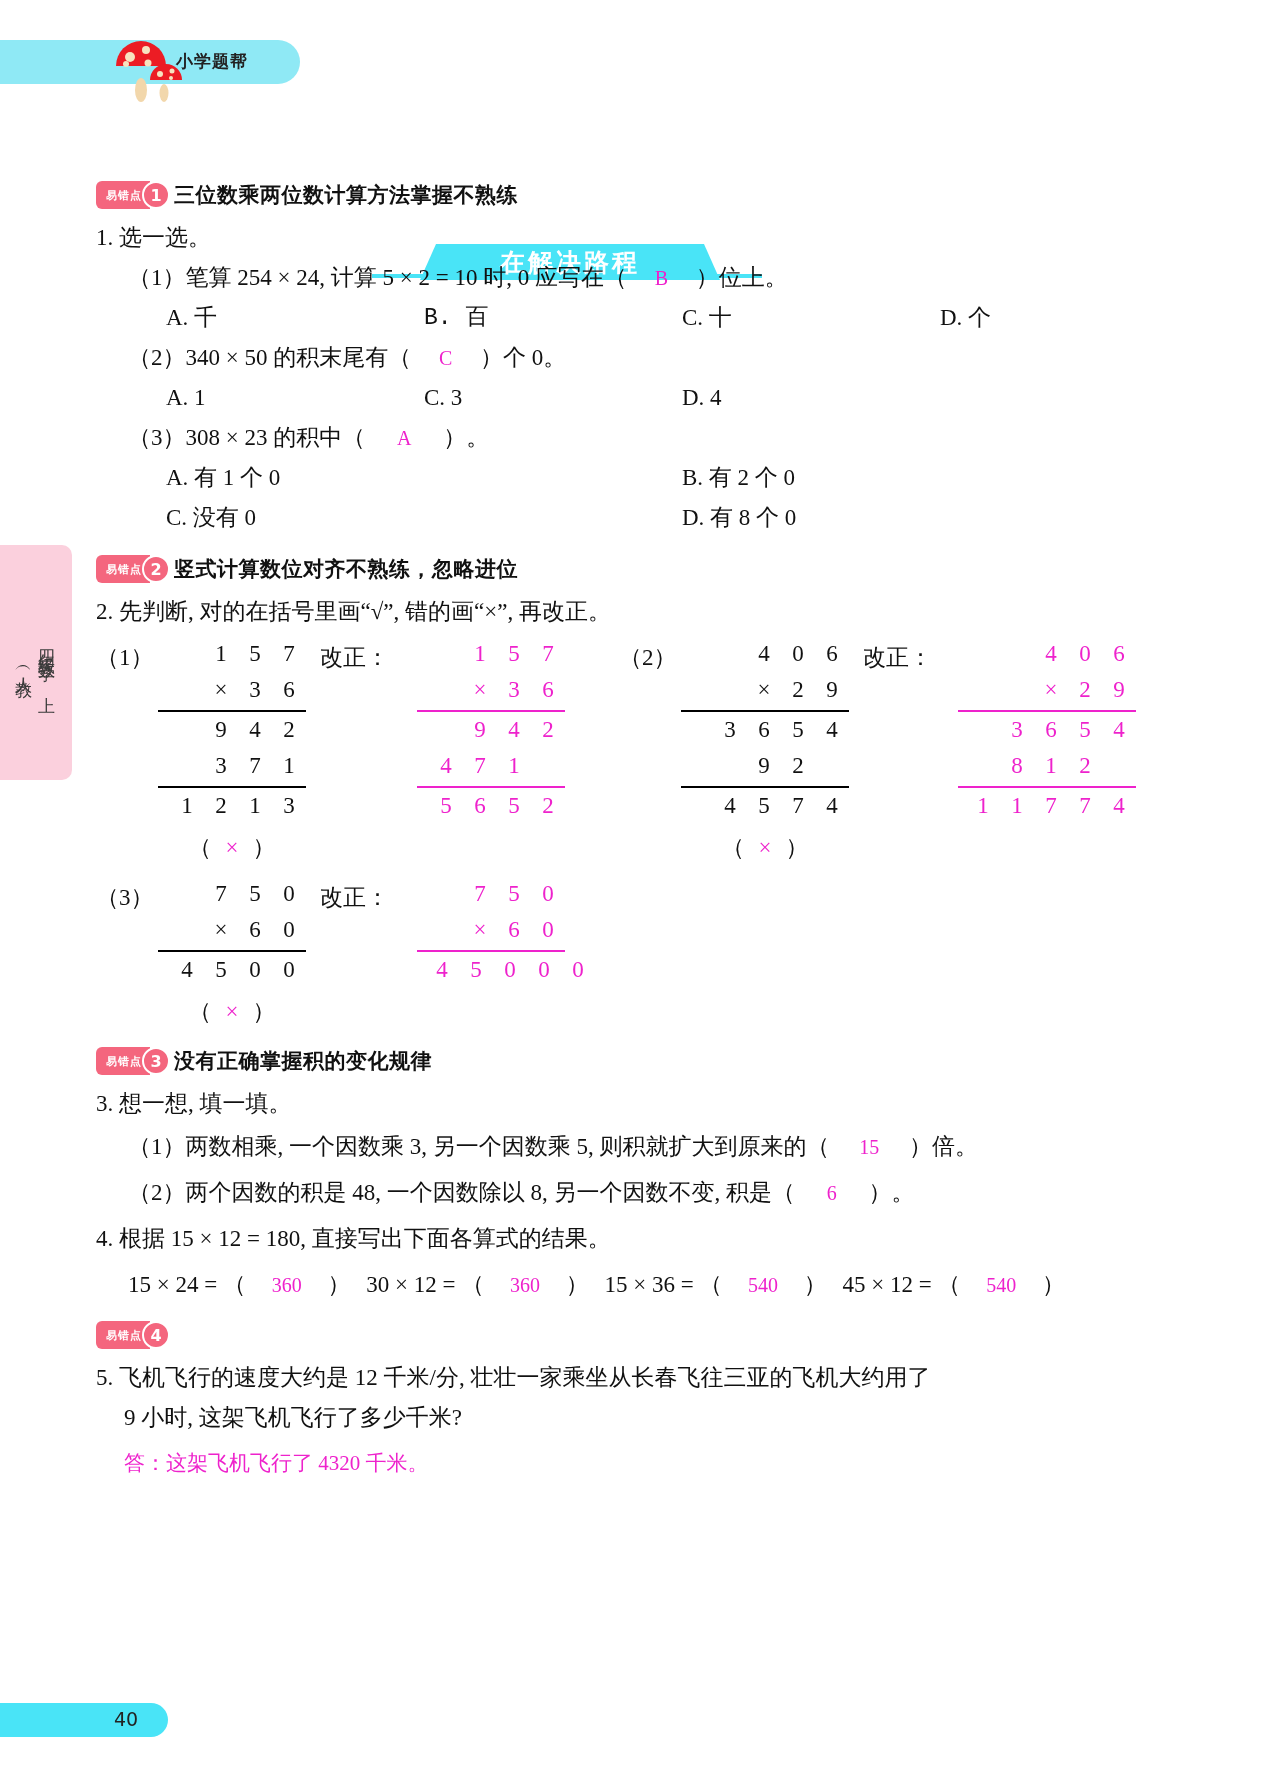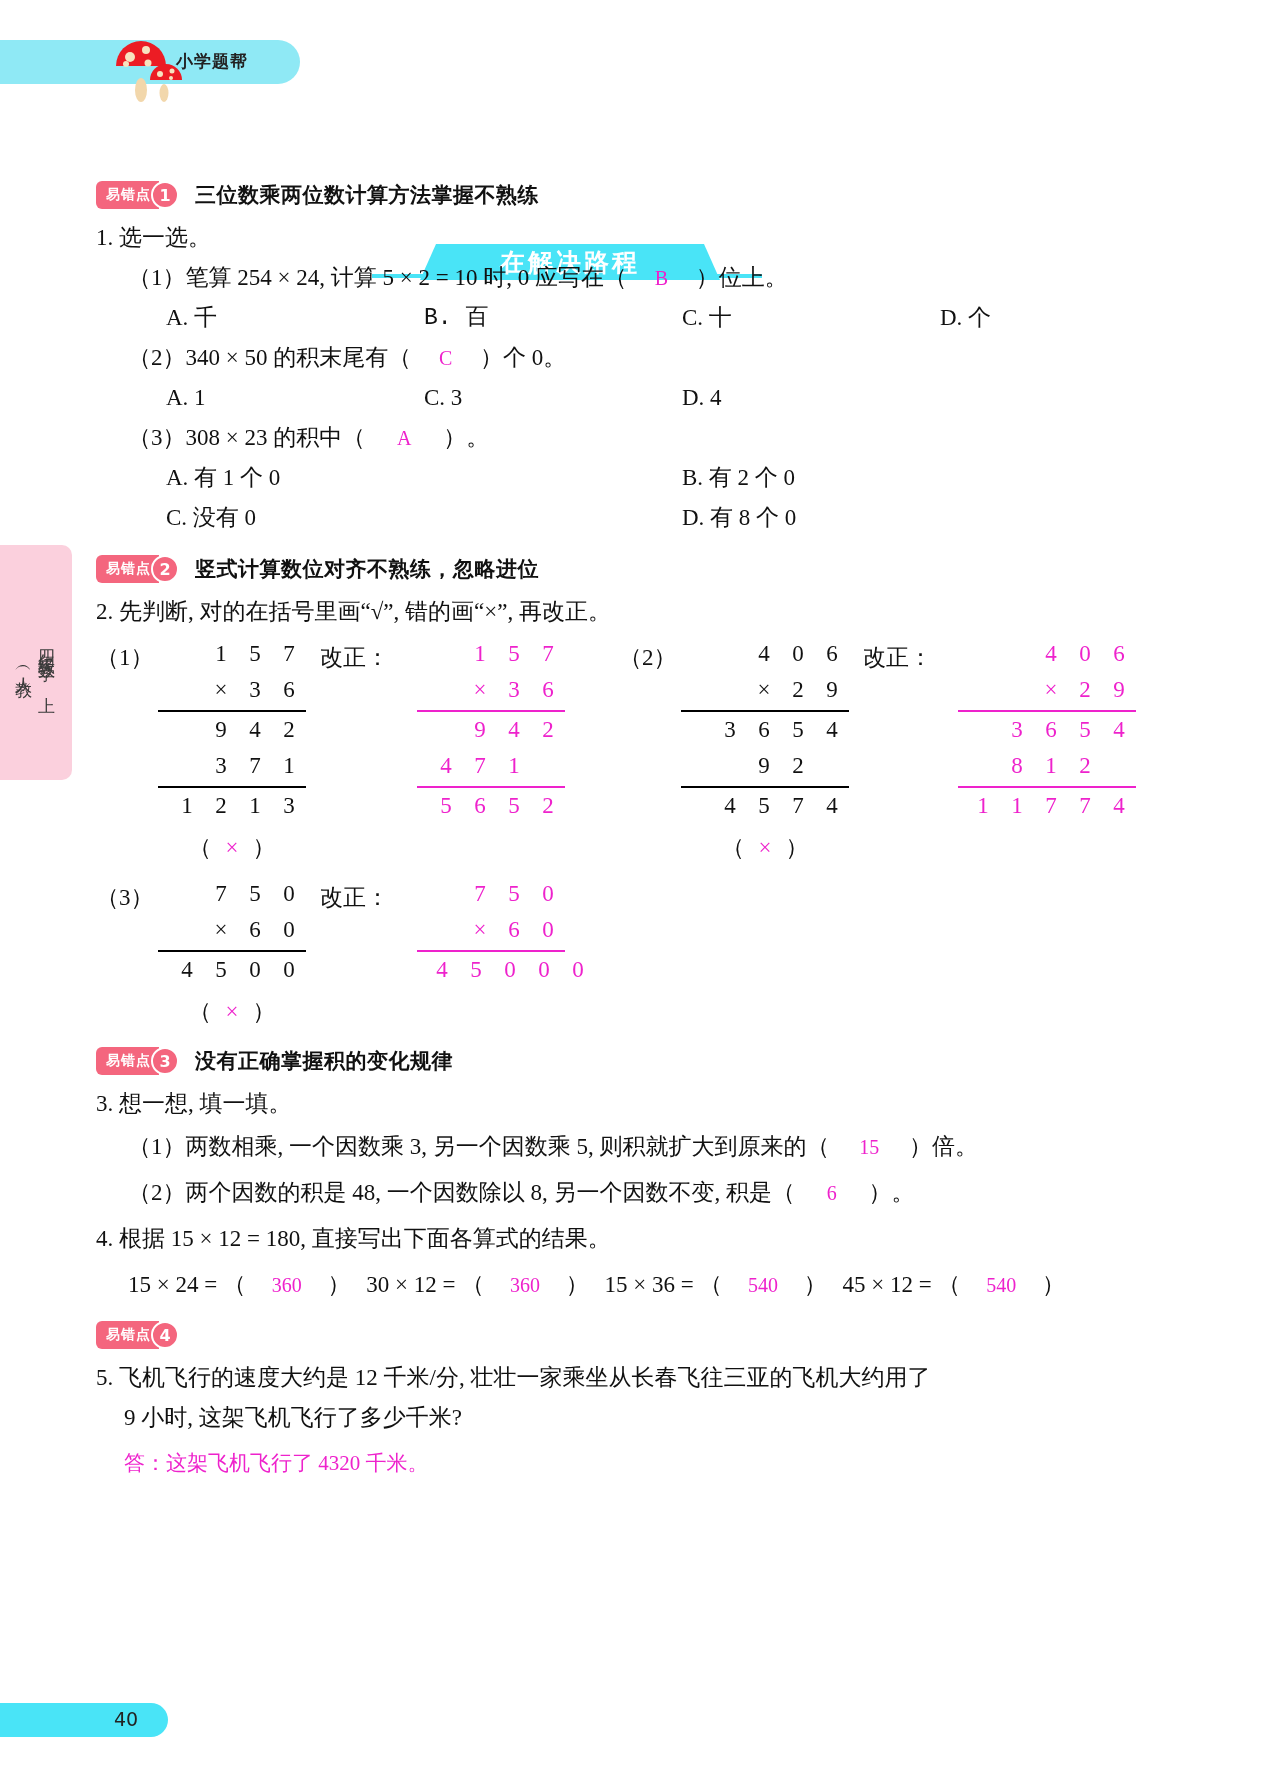--- a/index.html
+++ b/index.html
@@ -81,31 +81,31 @@
   }
 
   
   .pt-head { display: flex; align-items: center; margin: 0 0 6px 0; height: 34px; }
   .pt-badge {
     display: inline-flex; align-items: center;
     background: #f4667e; color: #fff;
     border-radius: 6px 0 0 6px;
     height: 28px; padding: 0 8px 0 10px;
     font-family: "DejaVu Sans", sans-serif;
-    font-weight: bold; font-size: 14px; letter-spacing: 1px;
+    font-weight: bold; font-size: 11px; letter-spacing: 1px;
   }
   .pt-num {
     display: inline-flex; align-items: center; justify-content: center;
     width: 28px; height: 28px; border-radius: 50%;
     background: #f4667e; color: #fff; border: 2px solid #fff;
     font-family: "DejaVu Sans", sans-serif; font-weight: bold; font-size: 16px;
     margin-left: -8px;
   }
   .pt-title {
-    margin-left: 16px;
+    margin-left: 4px;
     font-family: "DejaVu Sans", sans-serif;
     font-weight: bold; font-size: 21px; color: #111;
     letter-spacing: 0.5px;
   }
 
   .qline { font-size: 23px; line-height: 40px; white-space: nowrap; }
   .indent { padding-left: 32px; }
   .ans { color: #ee22cc; font-size: 20px; }
 
   .opts { display: flex; font-size: 23px; line-height: 40px; padding-left: 70px; }

